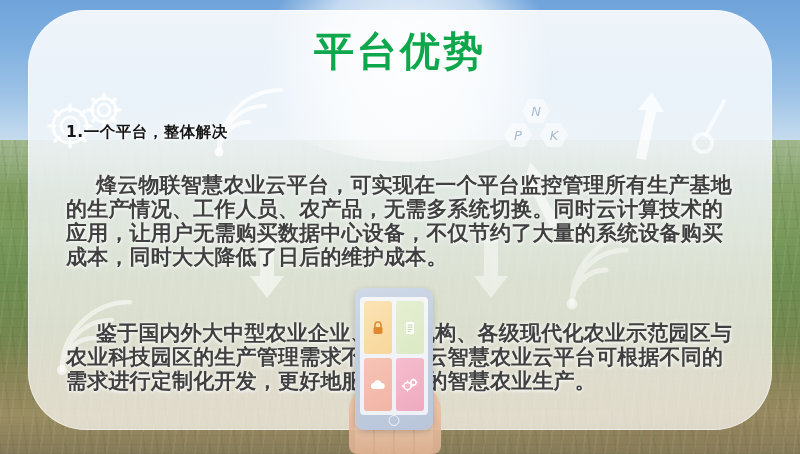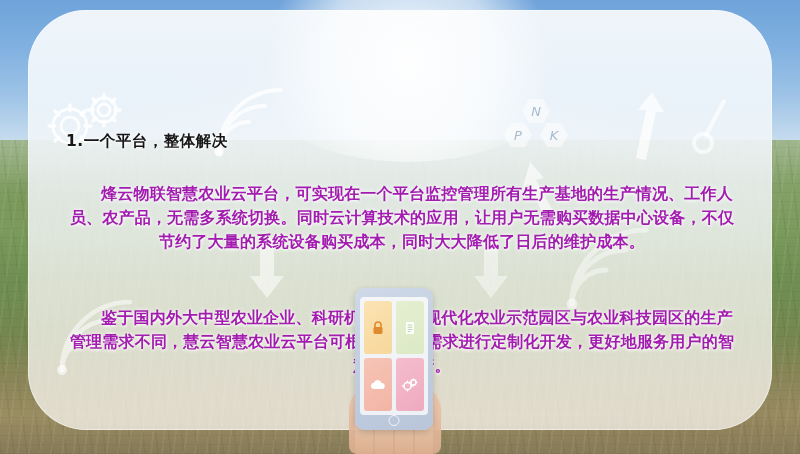--- a/index.html
+++ b/index.html
@@ -101,32 +101,31 @@
     position: absolute;
     left: 66px; top: 122px;
     width: 672px;
   }
   .heading {
     font-size: 15.5px;
     font-weight: bold;
     color: #161616;
     letter-spacing: .5px;
     text-shadow: 0 0 5px rgba(255,255,255,0.95), 0 1px 3px rgba(255,255,255,0.9);
-    margin: 9px 0 10px 0;
+    margin: 0 0 10px 0;
   }
   .para {
-    font-size: 16px;
+    font-size: 21px;
     font-weight: bold;
-    color: #a21caf;
+    color: #404040;
     line-height: 24px;
     letter-spacing: .2px;
     text-indent: 30px;
     margin: 0;
     text-shadow: 0 0 5px rgba(255,255,255,0.95), 0 1px 3px rgba(255,255,255,0.9);
-    text-align: center;
   }
   .gap-a { height: 32px; }
   .gap-b { height: 20px; }
 
   
   .device {
     position: absolute;
     left: 345px; top: 288px;
     width: 98px; height: 166px;
   }
@@ -309,20 +308,21 @@
 
   <div class="deco" style="left:690px; top:95px;">
     <svg width="48" height="70" viewBox="0 0 48 70">
       <g fill="none" stroke="#ffffff" stroke-width="4" opacity="0.65" stroke-linecap="round">
         <line x1="34" y1="6" x2="16" y2="40"></line>
       </g>
       <circle cx="13" cy="48" r="9" fill="none" stroke="#ffffff" stroke-width="4" opacity="0.65"></circle>
     </svg>
   </div>
 
+  <div class="title">平台优势</div>
 
   <div class="body-wrap">
     <div class="heading">1.一个平台，整体解决</div>
     <div class="gap-b"></div>
     <p class="para">烽云物联智慧农业云平台，可实现在一个平台监控管理所有生产基地的生产情况、工作人员、农产品，无需多系统切换。同时云计算技术的应用，让用户无需购买数据中心设备，不仅节约了大量的系统设备购买成本，同时大大降低了日后的维护成本。</p>
     <div class="gap-a"></div>
     <div class="gap-b"></div>
     <p class="para">鉴于国内外大中型农业企业、科研机构、各级现代化农业示范园区与农业科技园区的生产管理需求不同，慧云智慧农业云平台可根据不同的需求进行定制化开发，更好地服务用户的智慧农业生产。</p>
   </div>
 

